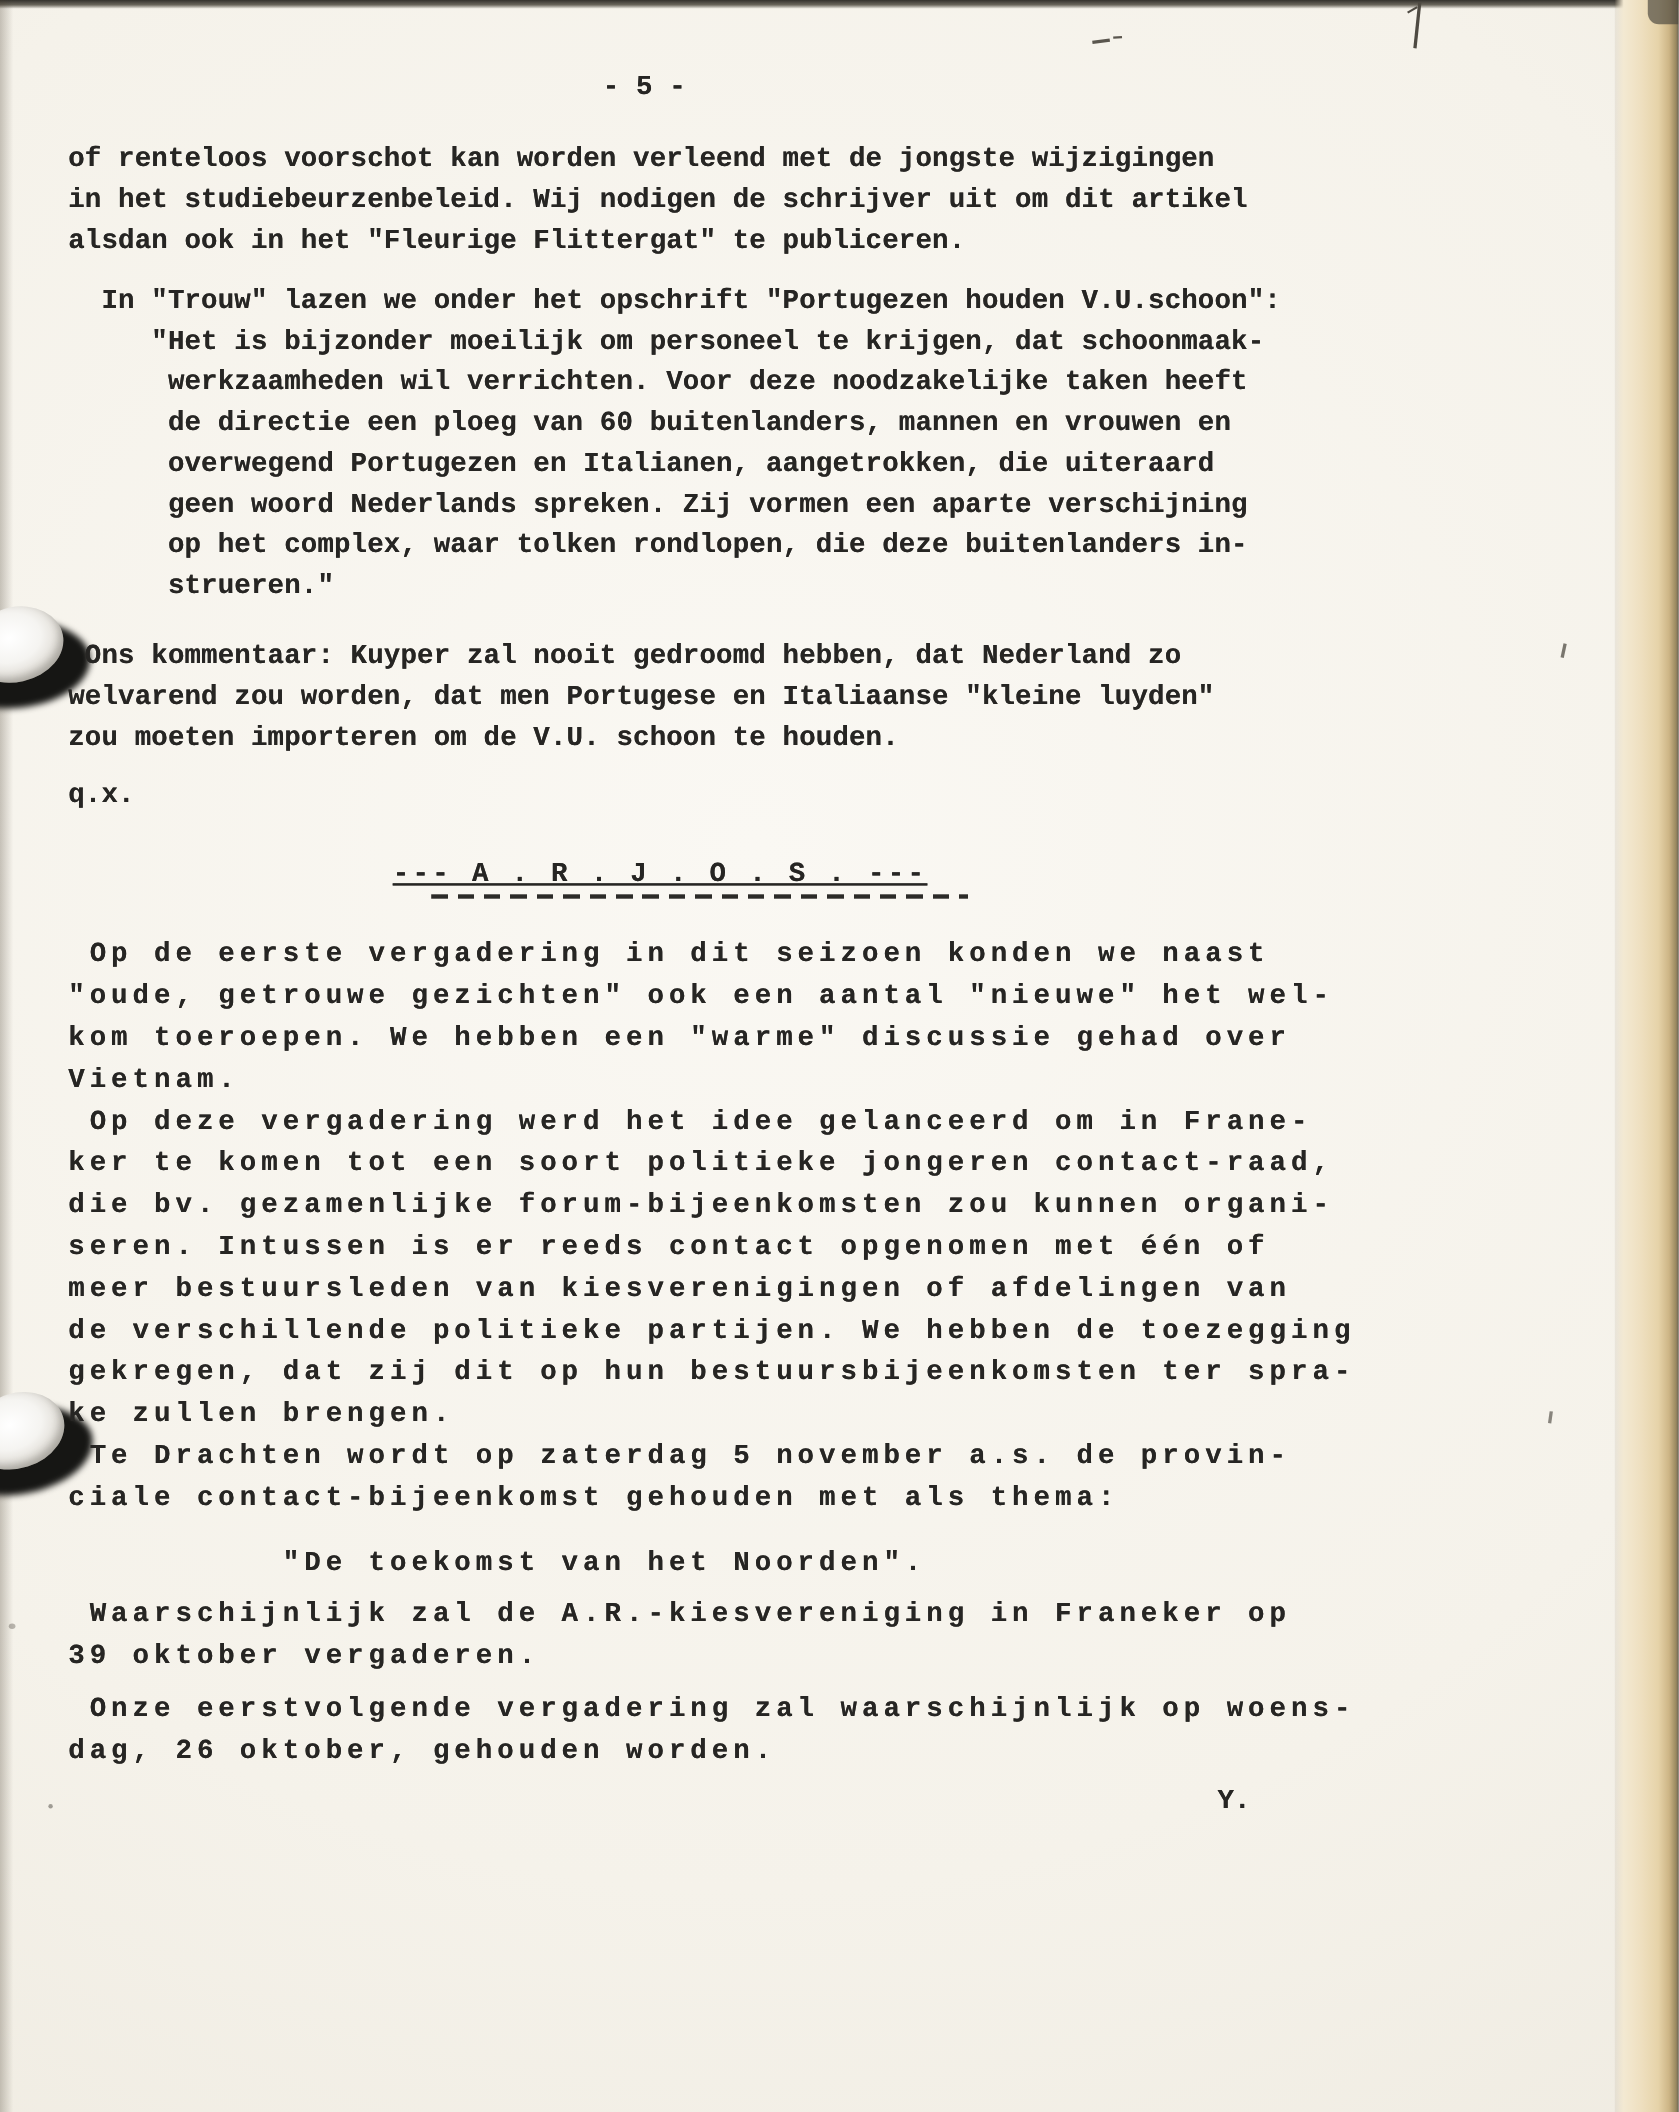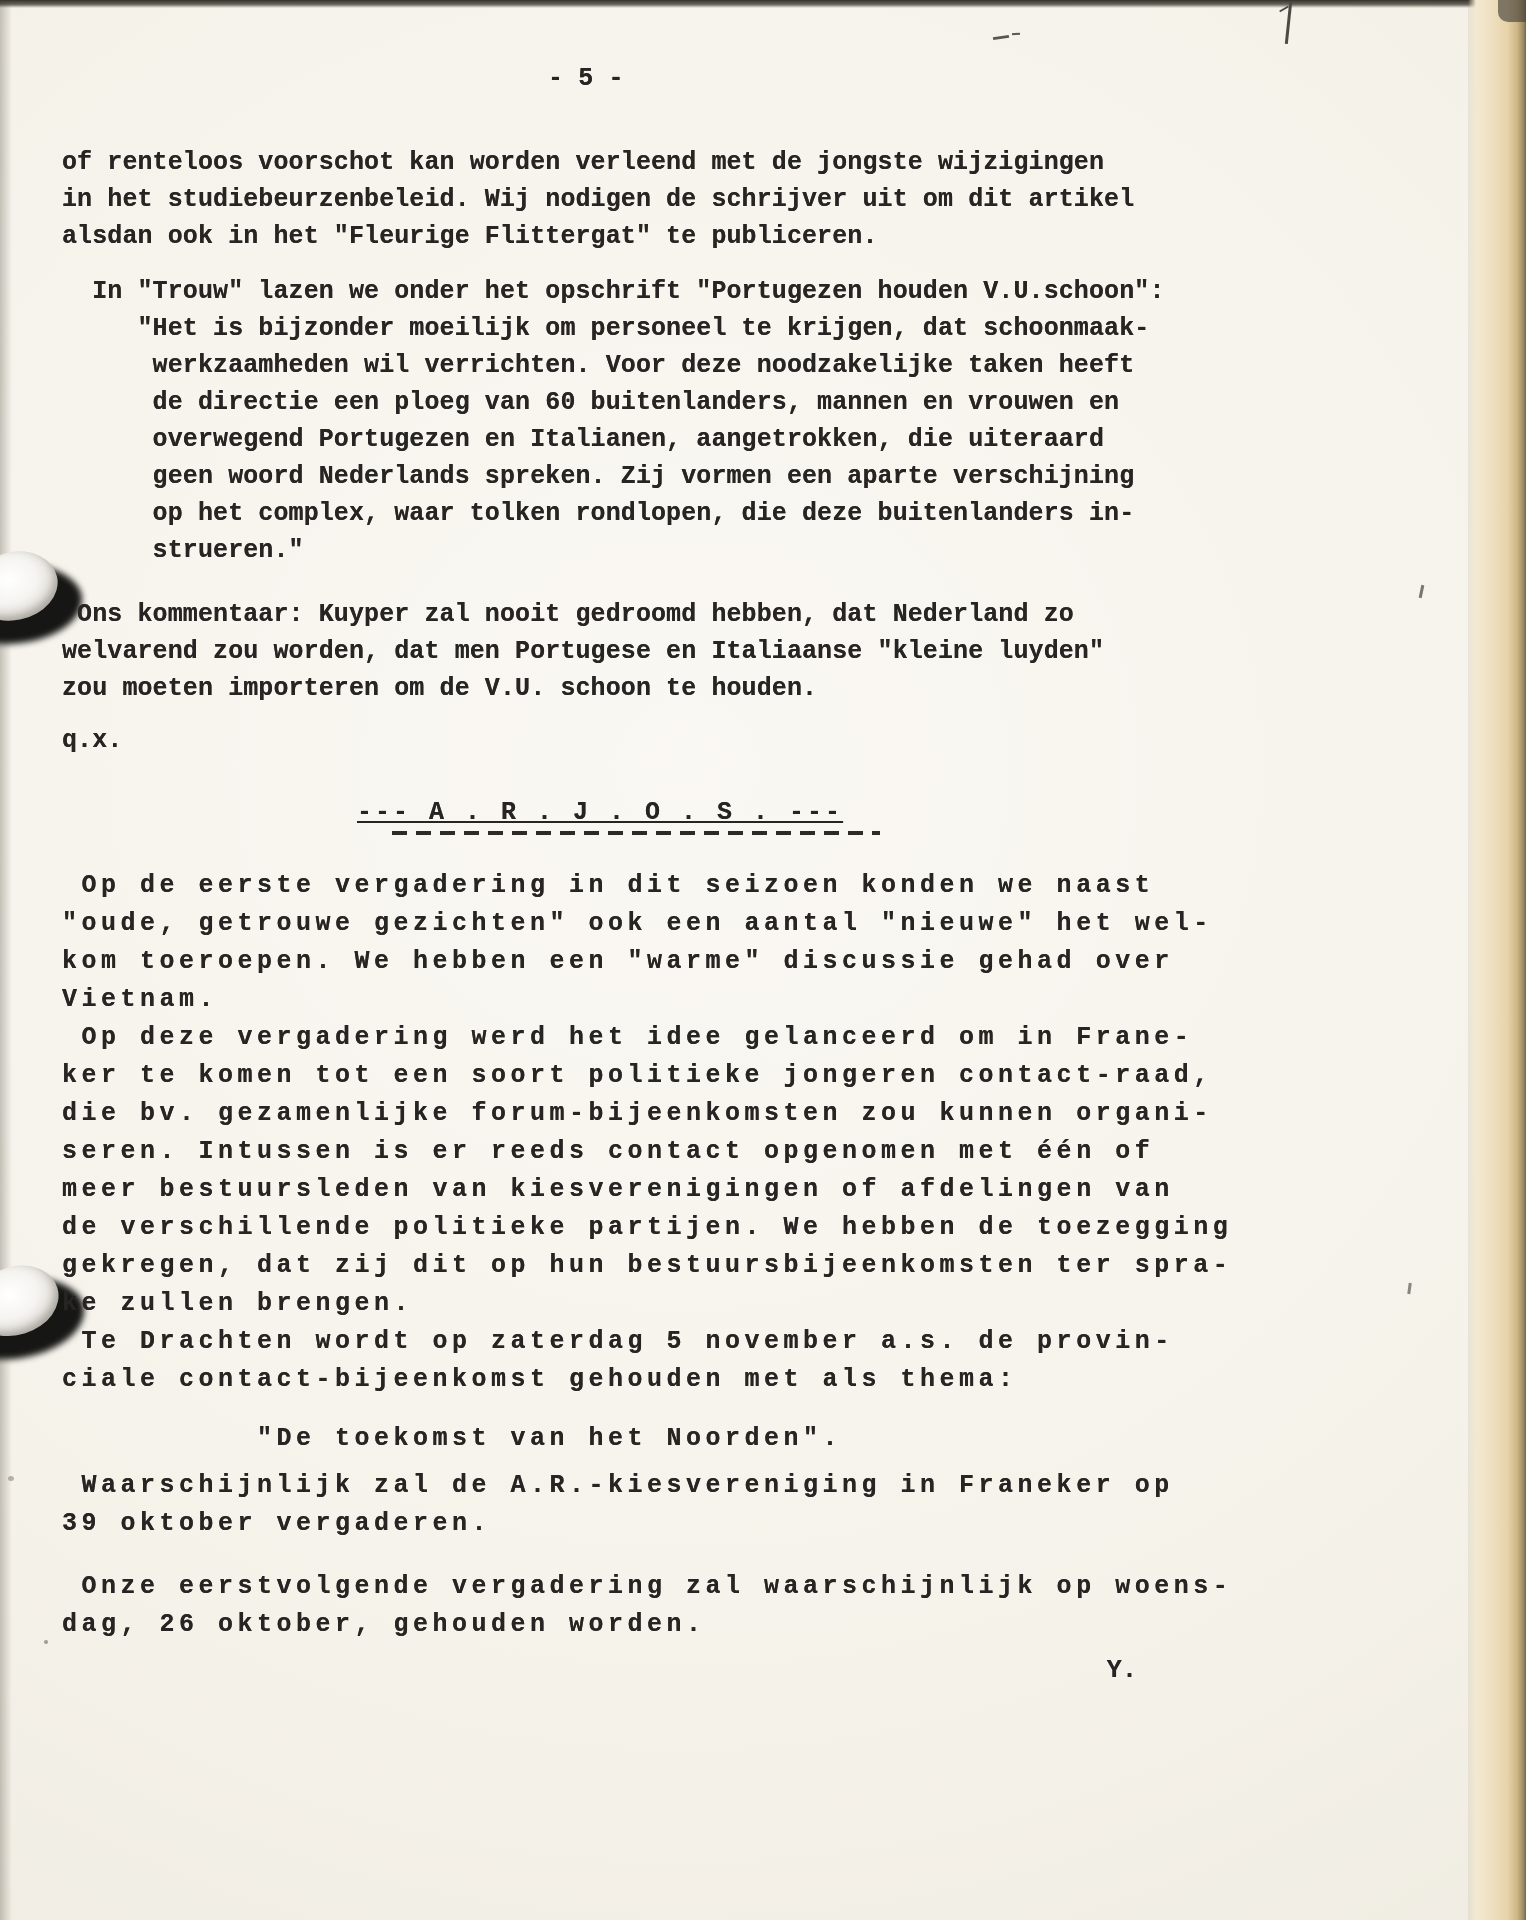--- a/index.html
+++ b/index.html
@@ -27,33 +27,33 @@
     box-shadow:inset -3px -5px 7px rgba(40,38,34,0.25); }
   #hole-top { left:-30px; top:552px; }
   #hole-bottom { left:-28px; top:1266px; transform:rotate(-5deg); }
 
   .speck { position:absolute; background:#5a564e; }
 
   #content { position:absolute; left:62px; top:40px; width:1180px; }
   .t { margin:0; white-space:pre; font:inherit; letter-spacing:0.1px; line-height:37px; }
   .lower { line-height:38px; letter-spacing:4.5px; }
   #page-number { margin-top:20px; padding-left:486px; }
-  #para-voorschot { margin-top:47px; }
+  #para-voorschot { margin-top:29px; }
   #para-trouw { margin-top:18px; }
   #para-kommentaar { margin-top:27px; }
   #sig-qx { margin-top:15px; text-align:left; padding-right:100px; }
   #heading-arjos { margin-top:35px; padding-left:295px; letter-spacing:3px;text-decoration:underline; }
   #heading-underline { height:6px; margin:-1px 0 0 330px; width:488px;
     background:repeating-linear-gradient(90deg,#2c2b28 0 15px, rgba(0,0,0,0) 15px 24px);
     background-size:auto 4px; background-repeat:repeat-x; background-position:0 1px; }
   #para-arjos-body { margin-top:31px; }
   #para-drachten { }
   #theme-line { margin-top:21px; }
   #para-franeker { margin-top:9px; }
-  #para-next-meeting { margin-top:25px; }
+  #para-next-meeting { margin-top:10px; }
   #sig-y { margin-top:8px; text-align:right; padding-right:105px; }
 </style>
 </head>
 <body>
 
 <div id="scan">
 
   <div class="top-edge"></div>
   <div class="left-shade"></div>
   <div class="page-edge-strip"></div>

